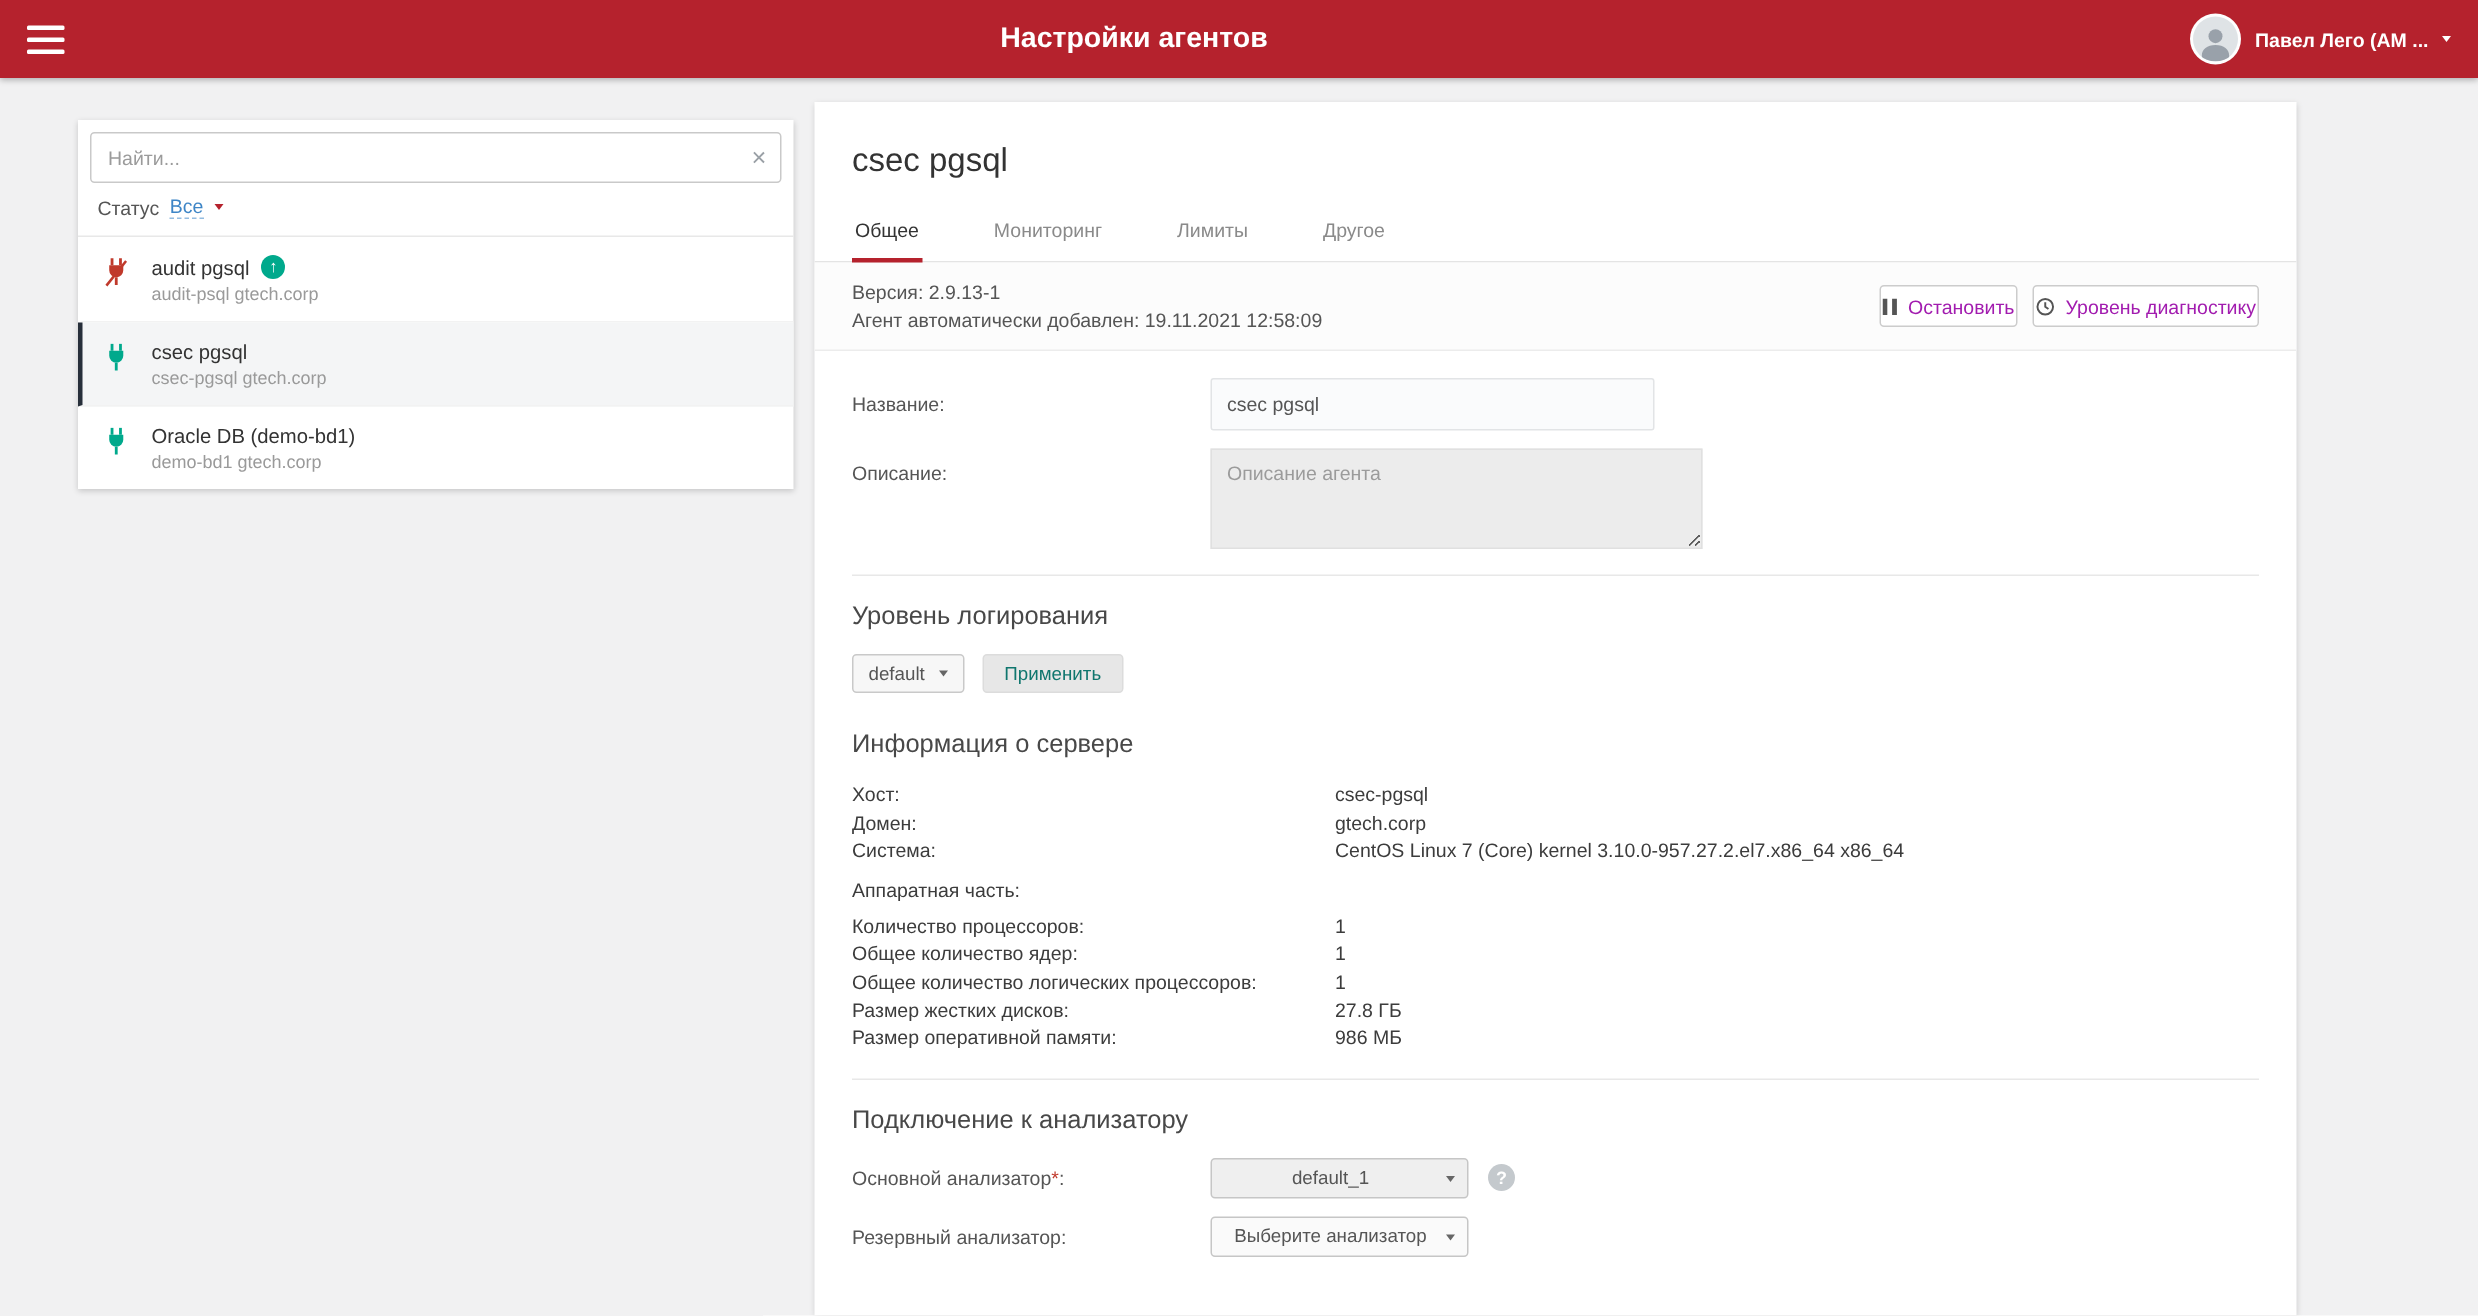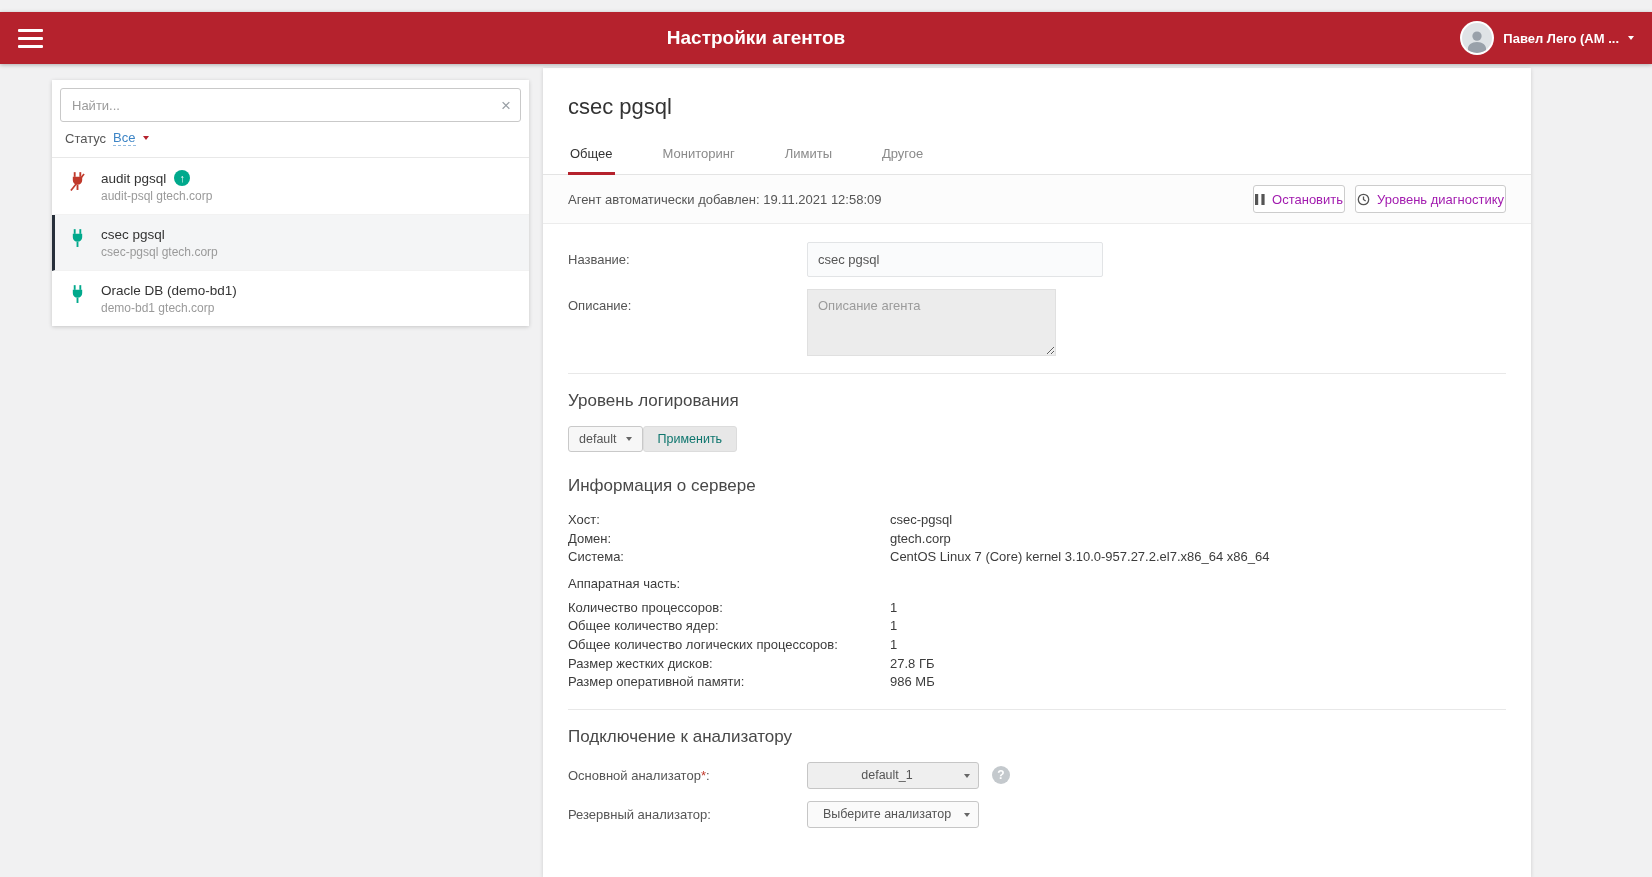--- a/index.html
+++ b/index.html
@@ -10,21 +10,21 @@
     position:relative;
     overflow:hidden;
     color:#333;
   }
   button { font-family:inherit; cursor:pointer; }
   input, textarea { font-family:inherit; outline:none; }
   input::placeholder, textarea::placeholder { color:#9b9b9b; }
 
   
   .topbar {
-    position:absolute; top:12px; left:0; width:100%; height:52px;
+    position:absolute; top:0; left:0; width:100%; height:52px;
     background:#b5222d; display:flex; align-items:center;
     padding:0 18px; box-shadow:0 1px 4px rgba(0,0,0,.28); z-index:5;
   }
   .hamburger { width:25px; height:19px; display:flex; flex-direction:column; justify-content:space-between; background:none; border:none; padding:0; }
   .hamburger span { display:block; height:3px; background:#fff; border-radius:1px; }
   .topbar-title {
     position:absolute; left:756px; transform:translateX(-50%);
     font-size:19px; font-weight:700; color:#fff; white-space:nowrap;
   }
   .user-block { margin-left:auto; display:flex; align-items:center; gap:9px; cursor:pointer; }
@@ -102,28 +102,28 @@
   .form-section { padding:18px 25px 0; }
   .form-row { display:flex; align-items:center; margin-bottom:12px; }
   .form-row label { width:239px; font-size:13px; color:#555; flex:0 0 auto; }
   .form-row.align-top { align-items:flex-start; }
   .form-row.align-top label { padding-top:9px; }
   .text-input {
     width:296px; height:35px; border:1px solid #e2e4e6; background:#fafbfc;
     border-radius:2px; padding:0 10px; font-size:13px; color:#555;
   }
   .desc-textarea {
-    width:249px; height:67px; border:1px solid #e0e0e0; background:#ececec;
+    width:328px; height:67px; border:1px solid #e0e0e0; background:#ececec;
     padding:8px 10px; font-size:13px; color:#8b5cf6; resize:both;
   }
 
   .divider { border:none; border-top:1px solid #e8e8e8; margin:17px 25px; }
   .section-title { font-size:17px; font-weight:400; color:#484848; padding:0 25px; margin:4px 0 15px; }
 
-  .logging-row { padding:0 25px; display:flex; margin-bottom:24px; }
+  .logging-row { padding:0 25px; display:flex; gap:12px; margin-bottom:24px; }
   .dropdown-btn {
     display:inline-flex; align-items:center; gap:9px;
     padding:5px 10px; font-size:12.5px; color:#555;
     background:#f7f7f7; border:1px solid #c9c9c9; border-radius:3px;
   }
   .apply-btn {
     padding:5px 14px; font-size:12.5px; color:#0f766e;
     background:#e7e7e7; border:1px solid #dcdcdc; border-radius:3px;
   }
 
@@ -242,20 +242,21 @@
 
   <nav class="tabs">
     <a class="tab active">Общее</a>
     <a class="tab">Мониторинг</a>
     <a class="tab">Лимиты</a>
     <a class="tab">Другое</a>
   </nav>
 
   <div class="meta-bar">
     <div class="meta-lines">
+      <div>Версия: 2.9.13-1</div>
       <div>Агент автоматически добавлен: 19.11.2021 12:58:09</div>
     </div>
     <div class="meta-buttons">
       <button class="btn">
         <svg width="10" height="11" viewBox="0 0 10 11">
           <rect x="0" y="0" width="3.2" height="11" fill="#555"></rect>
           <rect x="6.4" y="0" width="3.2" height="11" fill="#555"></rect>
         </svg>
         <span>Остановить</span>
       </button>

